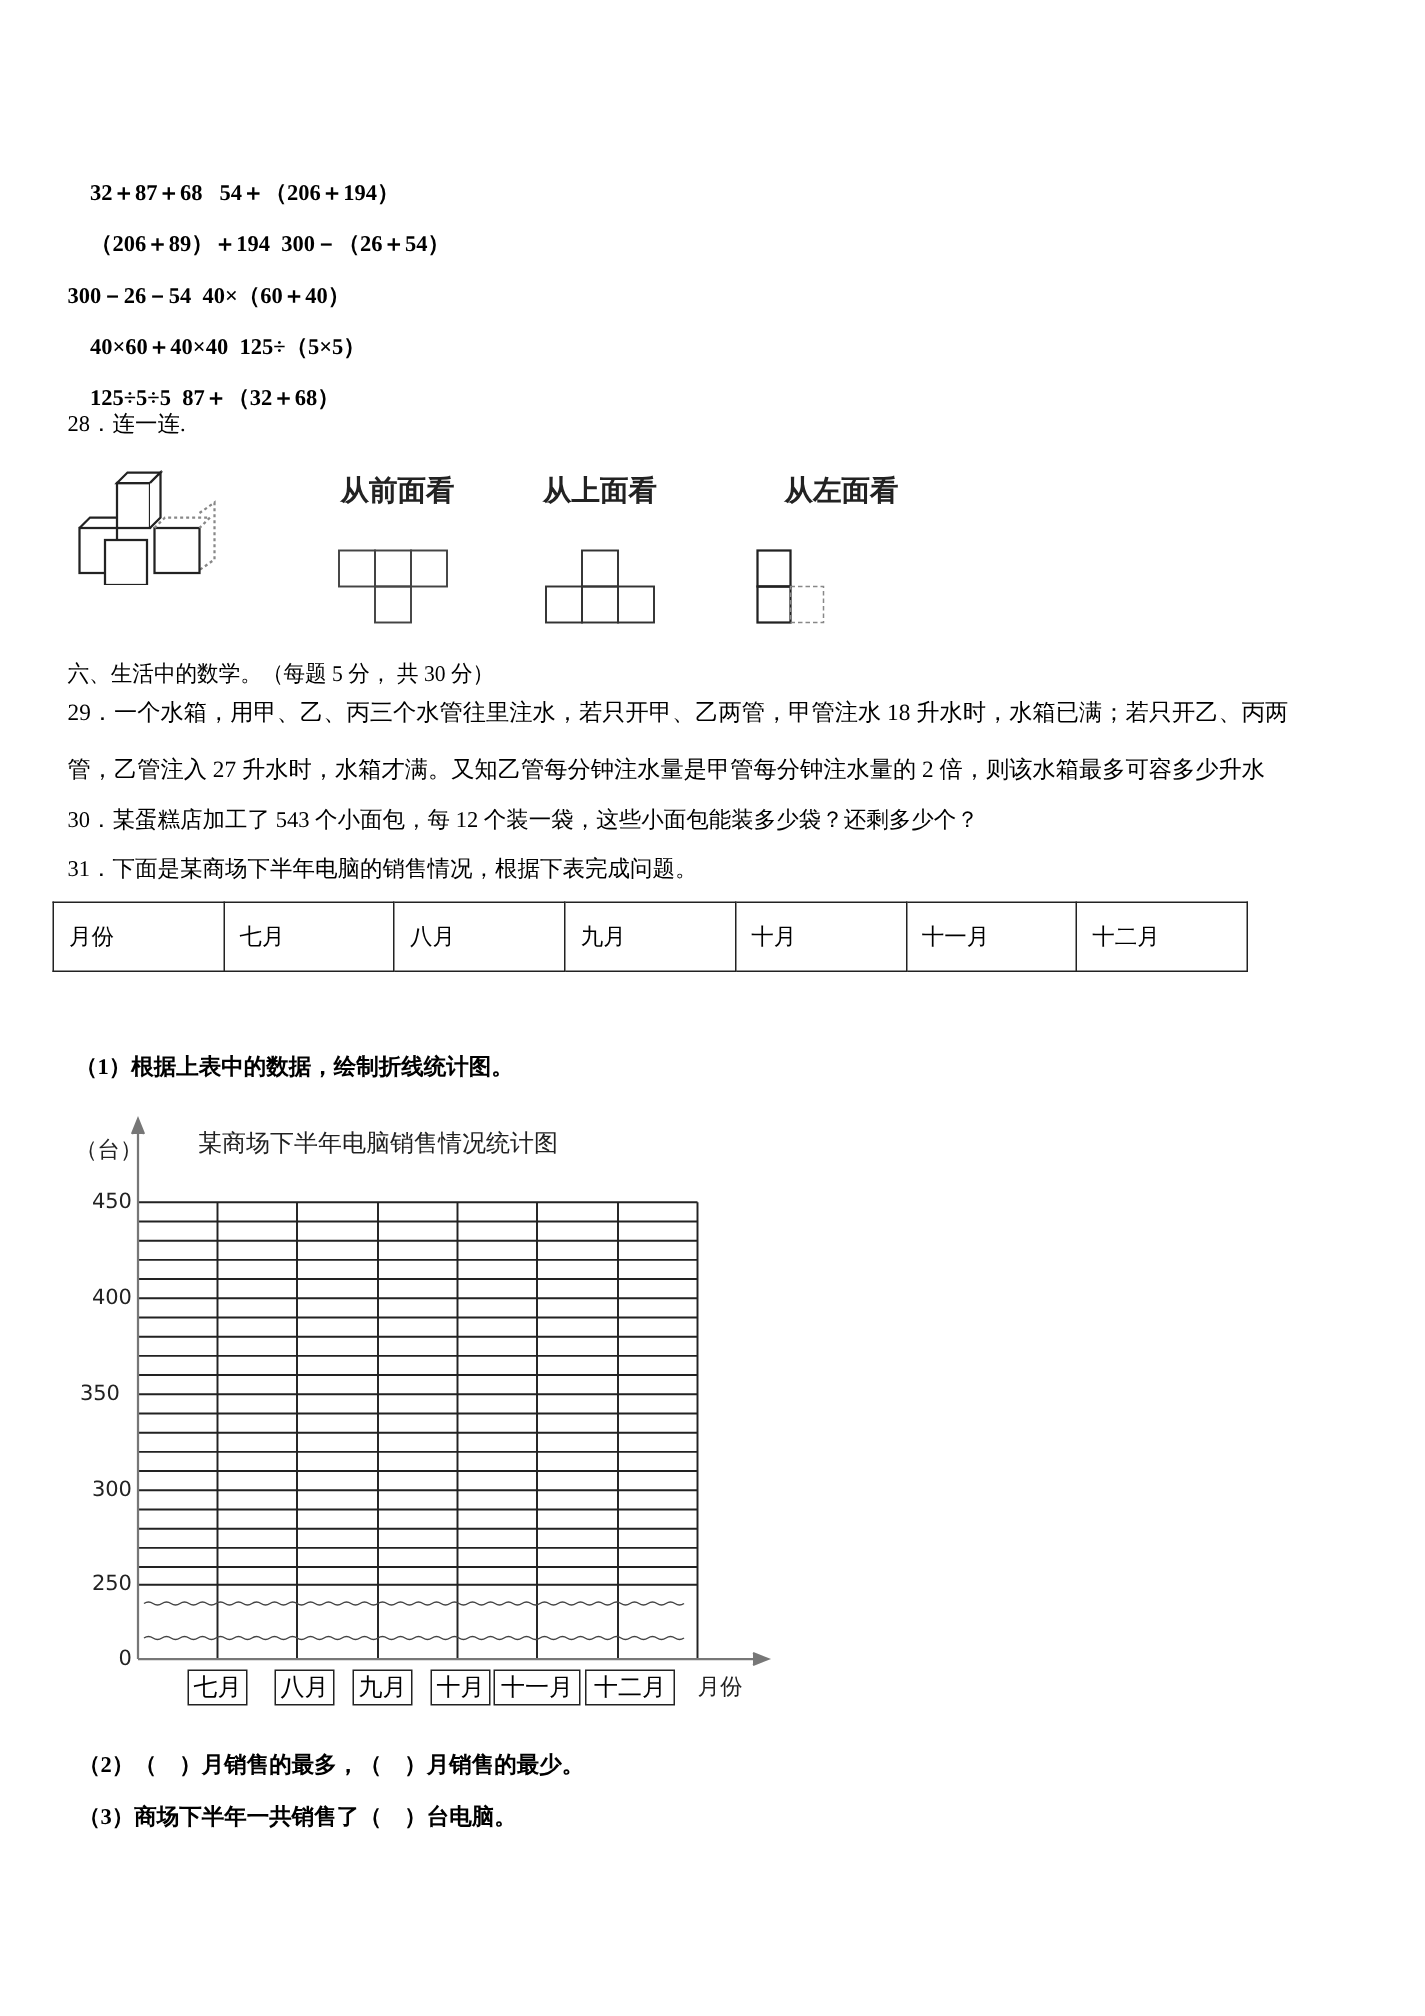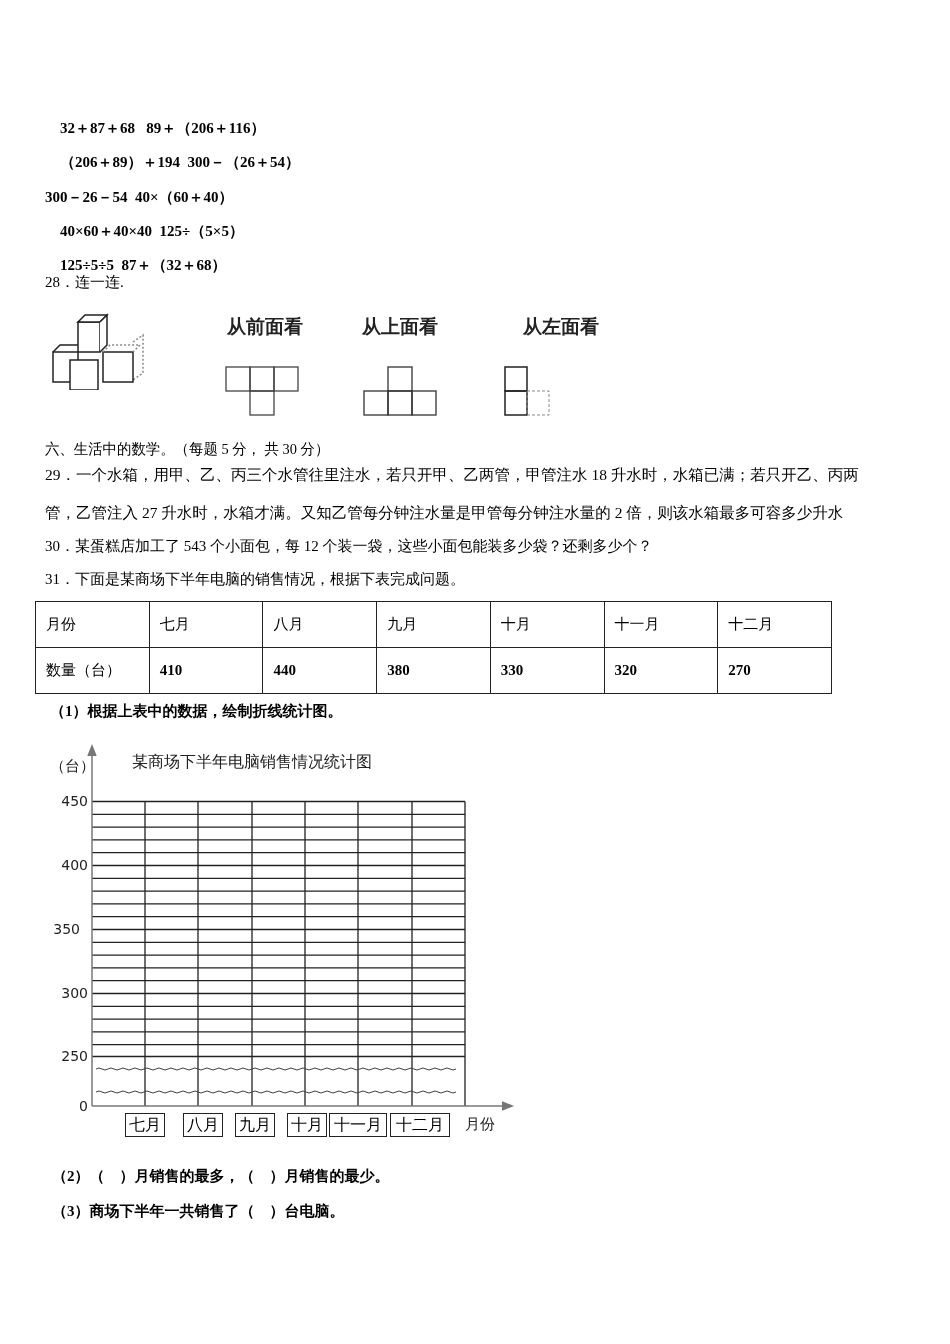--- a/index.html
+++ b/index.html
@@ -19,21 +19,21 @@
   .chart-title { font-family: Liberation Sans, sans-serif; font-size: 16px; color: #222; }
   .ytick { font-family: "DejaVu Sans", sans-serif; font-size: 14px; color: #222; text-align: right; width: 40px; }
   .xlabel-box { font-family: "DejaVu Sans", sans-serif; font-size: 16px; border: 1.5px solid #222; height: 22px; line-height: 22px; text-align: center; }
   .axis-unit { font-family: "DejaVu Sans", sans-serif; font-size: 15px; color: #222; }
 </style>
 </head>
 <body>
 
 <div>
   <div class="abs expr" style="left:45px; top:102px;">
-    <span>32＋87＋68</span><span>   </span><span>89＋（206＋116）</span>
+    <span>32＋87＋68</span><span>   </span><span>54＋（206＋194）</span>
   </div>
   <div class="abs expr" style="left:45px; top:136px;">
     <span>（206＋89）＋194</span><span>  </span><span>300－（26＋54）</span>
   </div>
   <div class="abs expr" style="left:30px; top:171px;">
     <span>300－26－54</span><span>  </span><span>40×（60＋40）</span>
   </div>
   <div class="abs expr" style="left:45px; top:205px;">
     <span>40×60＋40×40</span><span>  </span><span>125÷（5×5）</span>
   </div>
@@ -106,29 +106,20 @@
   <tbody>
       <tr>
     <td style="width:93px;">月份</td>
     <td style="width:93px;">七月</td>
     <td style="width:93px;">八月</td>
     <td style="width:93px;">九月</td>
     <td style="width:93px;">十月</td>
     <td style="width:93px;">十一月</td>
     <td style="width:93px;">十二月</td>
   </tr>
-  <tr>
-    <td>数量（台）</td>
-    <td class="num">410</td>
-    <td class="num">440</td>
-    <td class="num">380</td>
-    <td class="num">330</td>
-    <td class="num">320</td>
-    <td class="num">270</td>
-  </tr>
 </tbody>
   </table>
 
 <div class="abs txt bold" style="left:50px; top:702px;">（1）根据上表中的数据，绘制折线统计图。</div>
 
 <div>
   <div class="abs axis-unit" style="left:50px; top:757px;">（台）</div>
   <div class="abs chart-title" style="left:132px; top:752px;">某商场下半年电脑销售情况统计图</div>
 
   <div class="abs ytick" style="left:48px; top:793px;">450</div>

